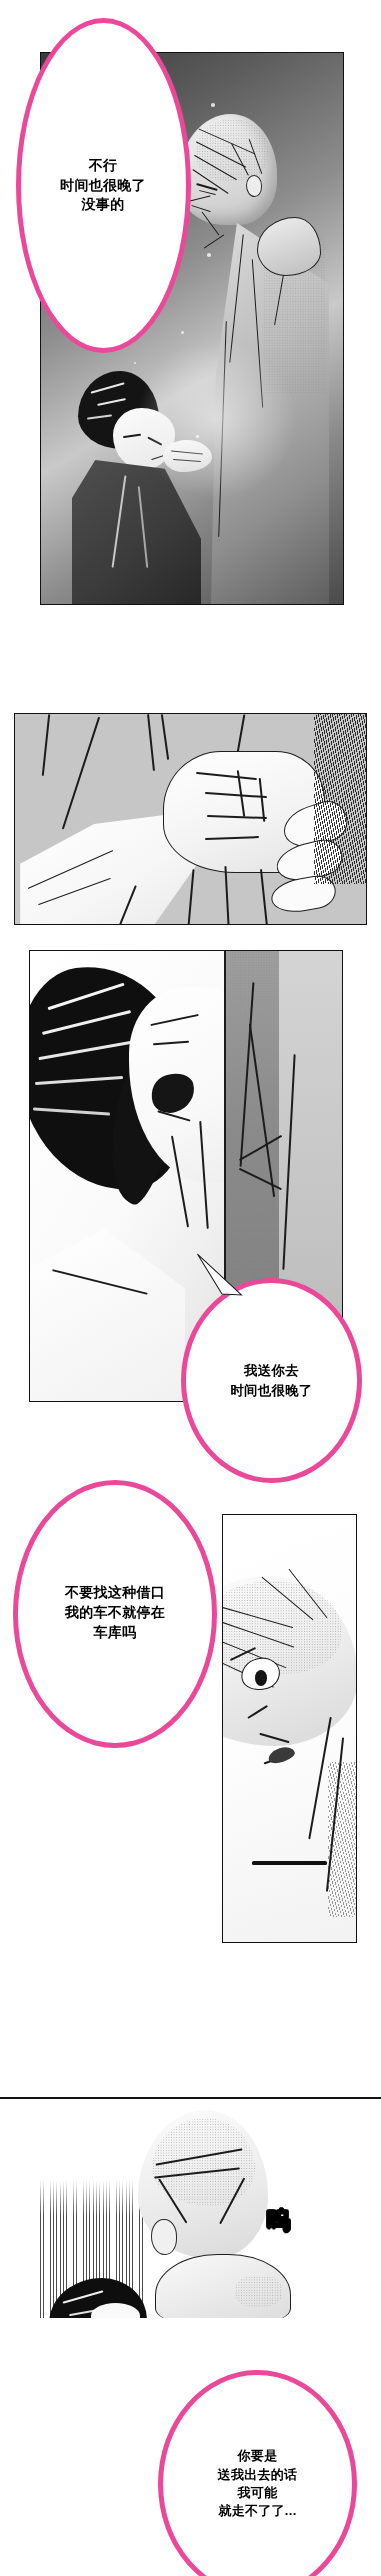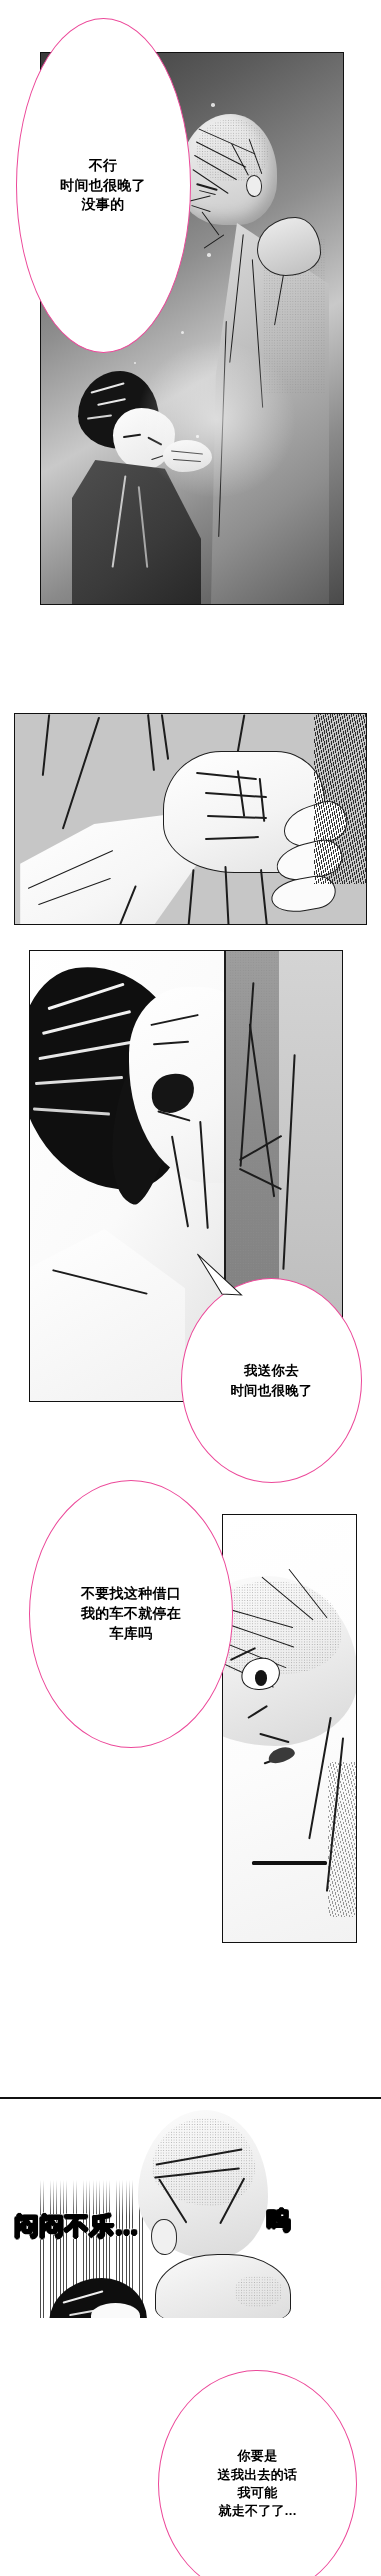--- a/index.html
+++ b/index.html
@@ -9,21 +9,21 @@
     width:381px;
   }
   .page{position:relative;width:381px;height:2946px;background:#fff;overflow:hidden;}
 
   
   .panel{position:absolute;box-sizing:border-box;border:1.5px solid #111;overflow:hidden;background:#cfcfcf;}
   .panel.noborder{border:none;}
 
   
   .bubble{
-    position:absolute;box-sizing:border-box;background:#fff;border:1px solid #ec4899;
+    position:absolute;box-sizing:border-box;background:#fff;border:5px solid #ec4899;
     border-radius:50%;display:flex;align-items:center;justify-content:center;text-align:center;
     color:#000;z-index:40;
   }
   .bubble .txt{line-height:1.42;font-weight:700;letter-spacing:0.3px;white-space:pre-line;}
   .tail{position:absolute;z-index:41;}
 
   
   .sfx{position:absolute;z-index:60;font-weight:900;color:#000;white-space:pre-line;line-height:1.05;}
   .sfx-outline{
     -webkit-text-stroke:3.1px #fff;paint-order:stroke fill;
@@ -283,21 +283,21 @@
     <div class="blob" style="left:45px;top:233px;width:27px;height:14.4px;background:#3a3a3a;
          border-radius:50% 50% 50% 50%/60% 60% 40% 40%;transform:rotate(-18deg);"></div>
 
     <div class="line" style="left:29px;top:346px;width:75px;height:3.6px;background:#111;border-radius:1.5px;"></div>
 
     <div class="line" style="left:96px;top:201px;width:1.5px;height:124px;transform:rotate(10deg);"></div>
     <div class="line" style="left:111px;top:222px;width:1.5px;height:155px;transform:rotate(6deg);"></div>
     <div class="hatch-d" style="left:105px;top:247px;width:30px;height:155px;opacity:.45;"></div>
   </div>
 
-  <div class="bubble" style="left:29px;top:1480px;width:204px;height:268px;">
+  <div class="bubble" style="left:13px;top:1480px;width:204px;height:268px;font-family:Liberation Mono, monospace;">
     <div class="txt" style="font-size:14px;">不要找这种借口
 我的车不就停在
 车库吗</div>
   </div>
 
   <div class="panel noborder" style="left:0px;top:2097px;width:381px;height:222px;background:#ffffff;border-top:2.6px solid #111;">
 
     <div class="hatch" style="left:40px;top:81px;width:108px;height:140px;
                 background-image:repeating-linear-gradient(90deg,#202020 0 0.8px,transparent 0.8px 3.3px);
                 opacity:.8;
@@ -323,23 +323,20 @@
     <div class="halftone" style="left:235px;top:177px;width:47px;height:31px;border-radius:40%;opacity:.6;"></div>
 
     <div class="hairdark" style="left:49px;top:179px;width:98px;height:67px;background:#0e0e0e;
                 border-radius:54% 46% 30% 70%/68% 62% 38% 32%;"></div>
     <div class="line" style="left:62px;top:197px;width:42px;height:2.1px;background:#efefef;transform:rotate(-16deg);"></div>
     <div class="line" style="left:69px;top:212px;width:36px;height:2.1px;background:#e2e2e2;transform:rotate(-10deg);"></div>
     <div class="skin" style="left:91px;top:204px;width:49px;height:25px;background:#fafafa;
          border-radius:50% 50% 40% 40%;"></div>
   </div>
 
-  <div class="sfx sfx-outline" style="left:14.4px;top:2188px;font-size:24px;letter-spacing:1px;">
-    <span>闷闷不乐…</span>
-  </div>
   <div class="sfx sfx-outline" style="left:267px;top:2184px;font-size:23px;">
     <span>呜</span>
   </div>
 
   <div class="panel noborder" style="left:0px;top:2318px;width:381px;height:346px;background:#ffffff;"></div>
 
   <div class="bubble" style="left:158px;top:2370px;width:199px;height:228px;border-radius:50%;">
     <div class="txt" style="font-size:13px;">你要是
 送我出去的话
 我可能

